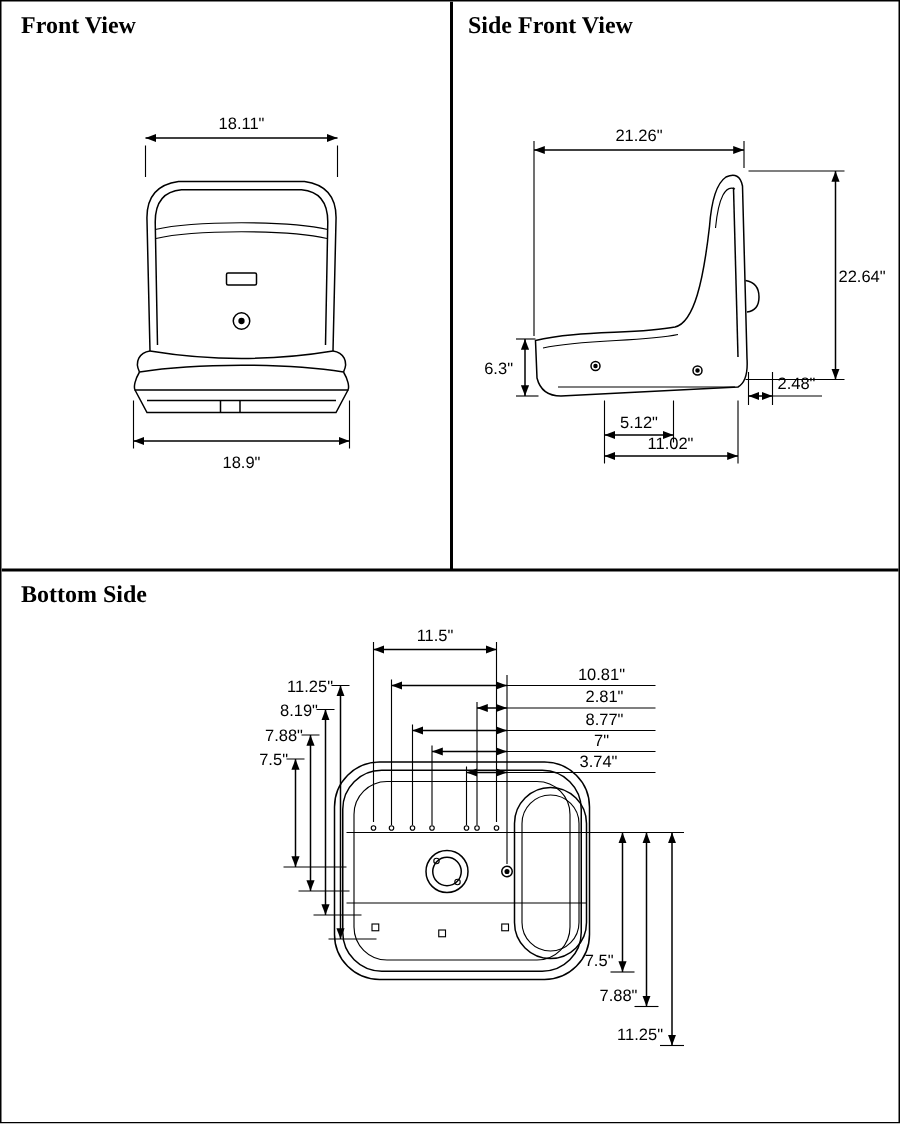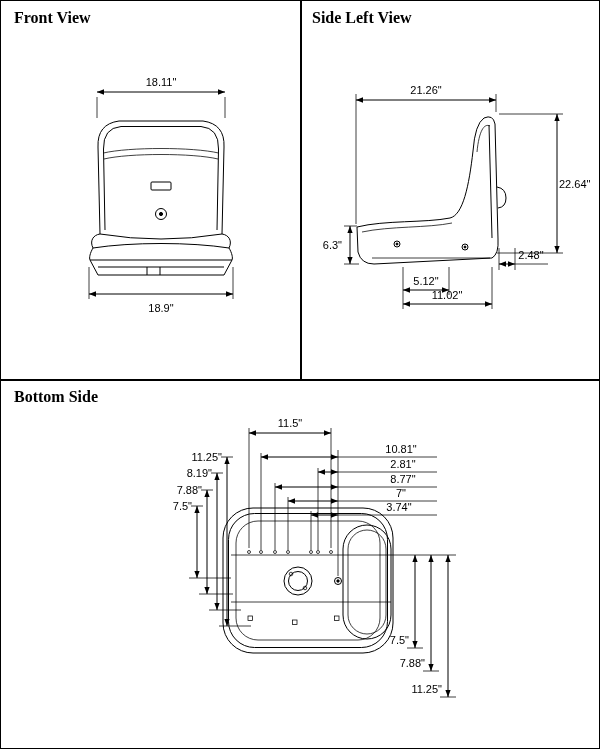--- a/index.html
+++ b/index.html
@@ -31,21 +31,21 @@
   svg text { font: 11px "Liberation Sans", sans-serif; fill: #000; }
   .ln   { stroke: #000; stroke-width: 1;    fill: none; }
   .thin { stroke: #000; stroke-width: 0.75; fill: none; }
 </style>
 </head>
 <body>
 
 <div class="sheet">
 
   <div class="panel-title" id="title-front">Front View</div>
-  <div class="panel-title" id="title-side">Side Left View</div>
+  <div class="panel-title" id="title-side">Side Front View</div>
   <div class="panel-title" id="title-bottom">Bottom Side</div>
 
   <svg id="svg-front" width="300" height="378" viewBox="0 0 300 378">
     <defs>
       <marker id="mF" viewBox="0 0 10 10" refX="9" refY="5" markerWidth="8" markerHeight="8" orient="auto-start-reverse">
         <path d="M0,1.6 L9,5 L0,8.4 Z" fill="#000"></path>
       </marker>
     </defs>
 
     <g class="ln">

